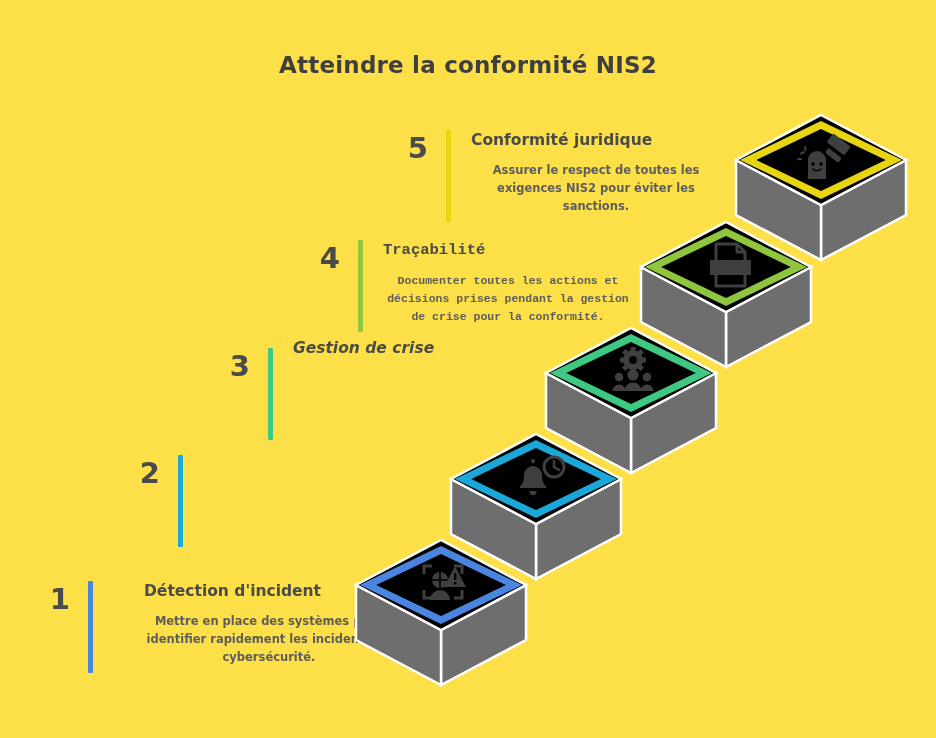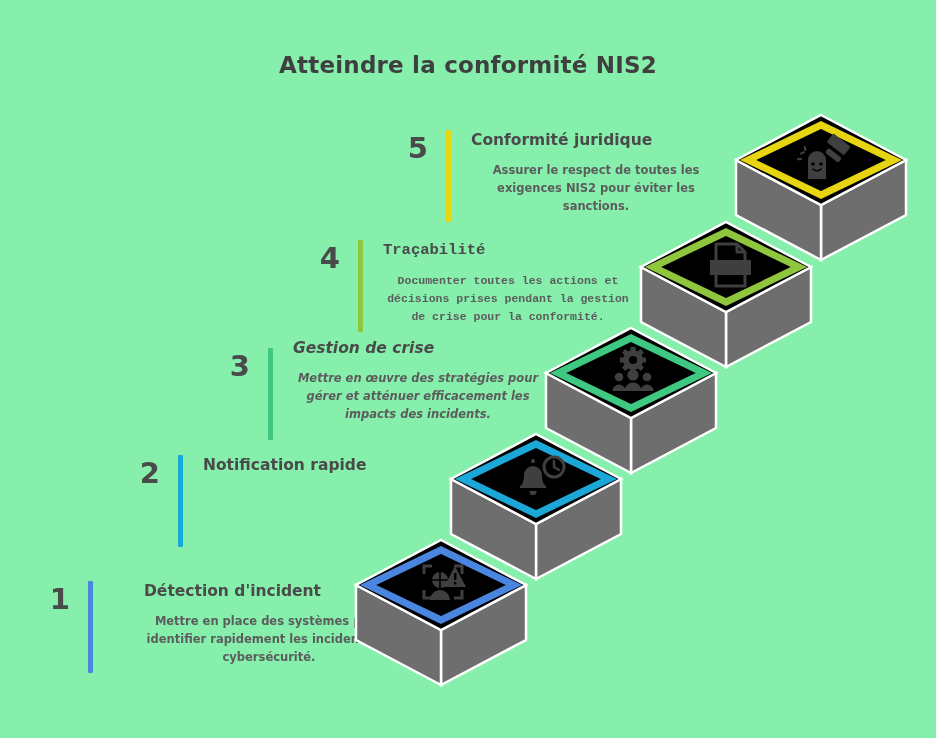--- a/index.html
+++ b/index.html
@@ -4,21 +4,21 @@
 <style>
   html, body {
     margin: 0;
     padding: 0;
     background: #000000;
   }
   .canvas {
     position: relative;
     width: 936px;
     height: 738px;
-    background: #86efac;
+    background: #fde047;
     overflow: hidden;
     font-family: "DejaVu Sans", "Liberation Sans", sans-serif;
   }
 
   
   .page-title {
     position: absolute;
     left: 0;
     top: 52px;
     width: 936px;
@@ -266,29 +266,27 @@
         <div class="step-head">Traçabilité</div>
         <div class="step-desc">Documenter toutes les actions et décisions prises pendant la gestion de crise pour la conformité.</div>
       </div>
     </div>
 
     <div class="step" style="top:0;">
       <div class="step-num" style="left:210px; top:352px;">3</div>
       <div class="step-bar" style="left:268px; top:348px; height:92px; background:#3ec882;"></div>
       <div class="step-text" style="left:293px; top:340px;font-style:italic;">
         <div class="step-head">Gestion de crise</div>
-        <div class="step-desc">Mettre en œuvre des stratégies pour gérer et atténuer efficacement les impacts des incidents.</div>
       </div>
     </div>
 
     <div class="step" style="top:0;">
       <div class="step-num" style="left:120px; top:459px;">2</div>
       <div class="step-bar" style="left:178px; top:455px; height:92px; background:#1ba7d8;"></div>
       <div class="step-text" style="left:203px; top:457px;">
-        <div class="step-head">Notification rapide</div>
       </div>
     </div>
 
     <div class="step" style="top:0;">
       <div class="step-num" style="left:30px; top:585px;">1</div>
       <div class="step-bar" style="left:88px; top:581px; height:92px; background:#4a86e0;"></div>
       <div class="step-text" style="left:113px; top:583px;margin-left:31px;">
         <div class="step-head">Détection d'incident</div>
         <div class="step-desc">Mettre en place des systèmes pour identifier rapidement les incidents de cybersécurité.</div>
       </div>

